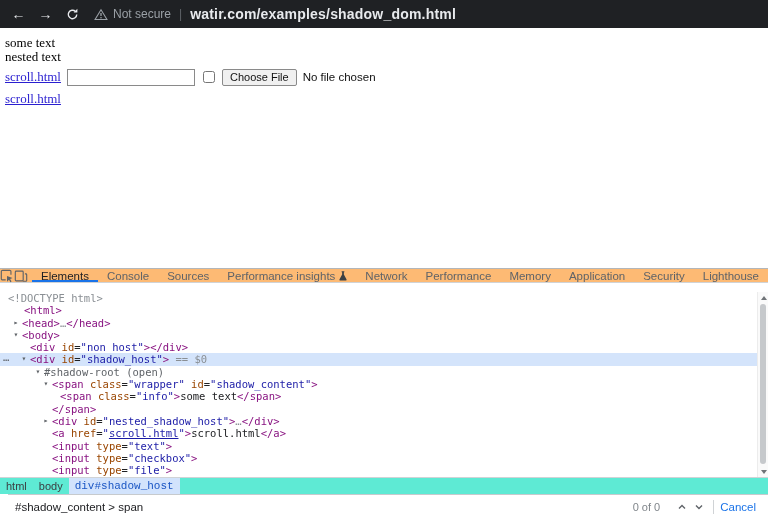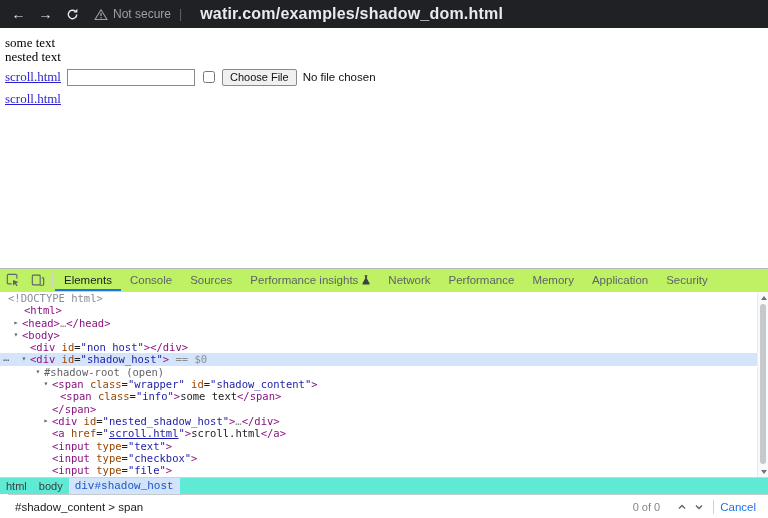--- a/index.html
+++ b/index.html
@@ -9,40 +9,40 @@
 
   
   .toolbar { position:absolute; top:0; left:0; right:0; height:28px; background:#1f2124;
              display:flex; align-items:center; }
   .tb-nav { display:flex; gap:10px; margin-left:10px; align-items:center; }
   .tb-icon { width:17px; height:17px; display:flex; align-items:center; justify-content:center;
              color:#e8eaed; font-size:14px; line-height:17px; cursor:pointer; }
   .warn { margin-left:13px; display:flex; align-items:center; }
   .security { color:#9aa0a6; font-size:12px; margin-left:5px; }
   .tb-sep { color:#5f6368; font-size:12px; margin:0 8px; }
-  .url { color:#e8eaed; font-size:16px; font-weight:600; letter-spacing:.2px;margin-left:10px; }
+  .url { color:#e8eaed; font-size:14px; font-weight:600; letter-spacing:.2px; }
 
   
   .page { position:absolute; top:28px; left:0; right:0; height:240px; background:#fff;
           padding:8px 5px 0 5px; font-family:"Liberation Serif",serif; font-size:13px; color:#000; }
   .ptxt { line-height:14px; }
   .controls { display:flex; align-items:center; margin-top:3px; height:20px; }
   .page a { color:#2a1fd0; text-decoration:underline; cursor:pointer; }
   .tinput { width:128px; height:17px; border:1px solid #8a8a8a; margin-left:6px;
             font-size:11px; padding:0 2px; background:#fff; }
   .cbox { width:12px; height:12px; margin:0 7px 0 8px; }
   .filebtn { font-family:"Liberation Sans",sans-serif; font-size:11px; height:17px; padding:0 7px;
              background:#f0f0f0; border:1px solid #8a8a8a; border-radius:2px; cursor:pointer; color:#111; }
   .filestatus { font-family:"Liberation Sans",sans-serif; font-size:11.5px; margin-left:6px; color:#111; }
   .link2 { display:inline-block; margin-top:4px; }
 
   
   .devtools { position:absolute; top:268px; left:0; right:0; bottom:0; background:#fff;
               border-top:1px solid #b3b6b9; }
-  .tabbar { height:23px; background:#bef264; border-bottom:1px solid #d0d3d6;
+  .tabbar { height:14px; background:#fdba74; border-bottom:1px solid #d0d3d6;
             display:flex; align-items:stretch; color:#5f6368; font-size:11.5px; }
   .picon { width:25px; display:flex; align-items:center; justify-content:center; cursor:pointer; }
   .vdiv { width:1px; height:13px; background:#d0d3d6; margin:auto 2px; }
   .tabs { display:flex; align-items:stretch; }
   .tab { padding:0 9px; display:flex; align-items:center; gap:4px; cursor:pointer; white-space:nowrap; }
   .tab.selected { color:#202124; box-shadow:inset 0 -2px 0 #1a73e8; }
 
   
   .dom { position:absolute; top:23px; left:0; right:0; height:185px; overflow:hidden; background:#fff;
          font-family:"DejaVu Sans Mono","Liberation Mono",monospace; font-size:10.5px; }
@@ -162,20 +162,23 @@
             <span>Performance</span>
           </div>
           <div class="tab">
             <span>Memory</span>
           </div>
           <div class="tab">
             <span>Application</span>
           </div>
           <div class="tab">
             <span>Security</span>
+          </div>
+          <div class="tab">
+            <span>Lighthouse</span>
           </div>
         </div>
     </div>
 
     <div class="dom">
         <div class="dom-row" style="padding-left: 8px;"><span class="c-g">&lt;!DOCTYPE html&gt;</span></div>
         <div class="dom-row" style="padding-left: 24px;"><span class="c-t">&lt;html&gt;</span></div>
         <div class="dom-row" style="padding-left: 22px;"><span class="arrow" style="left: 11px;">▸</span><span class="c-t">&lt;head&gt;</span><span class="c-g">…</span><span class="c-t">&lt;/head&gt;</span></div>
         <div class="dom-row" style="padding-left: 22px;"><span class="arrow" style="left: 11px;">▾</span><span class="c-t">&lt;body&gt;</span></div>
         <div class="dom-row" style="padding-left: 30px;"><span class="c-t">&lt;div </span><span class="c-a">id</span><span class="c-e">=</span><span class="c-v">"non_host"</span><span class="c-t">&gt;</span><span class="c-t">&lt;/div&gt;</span></div>

